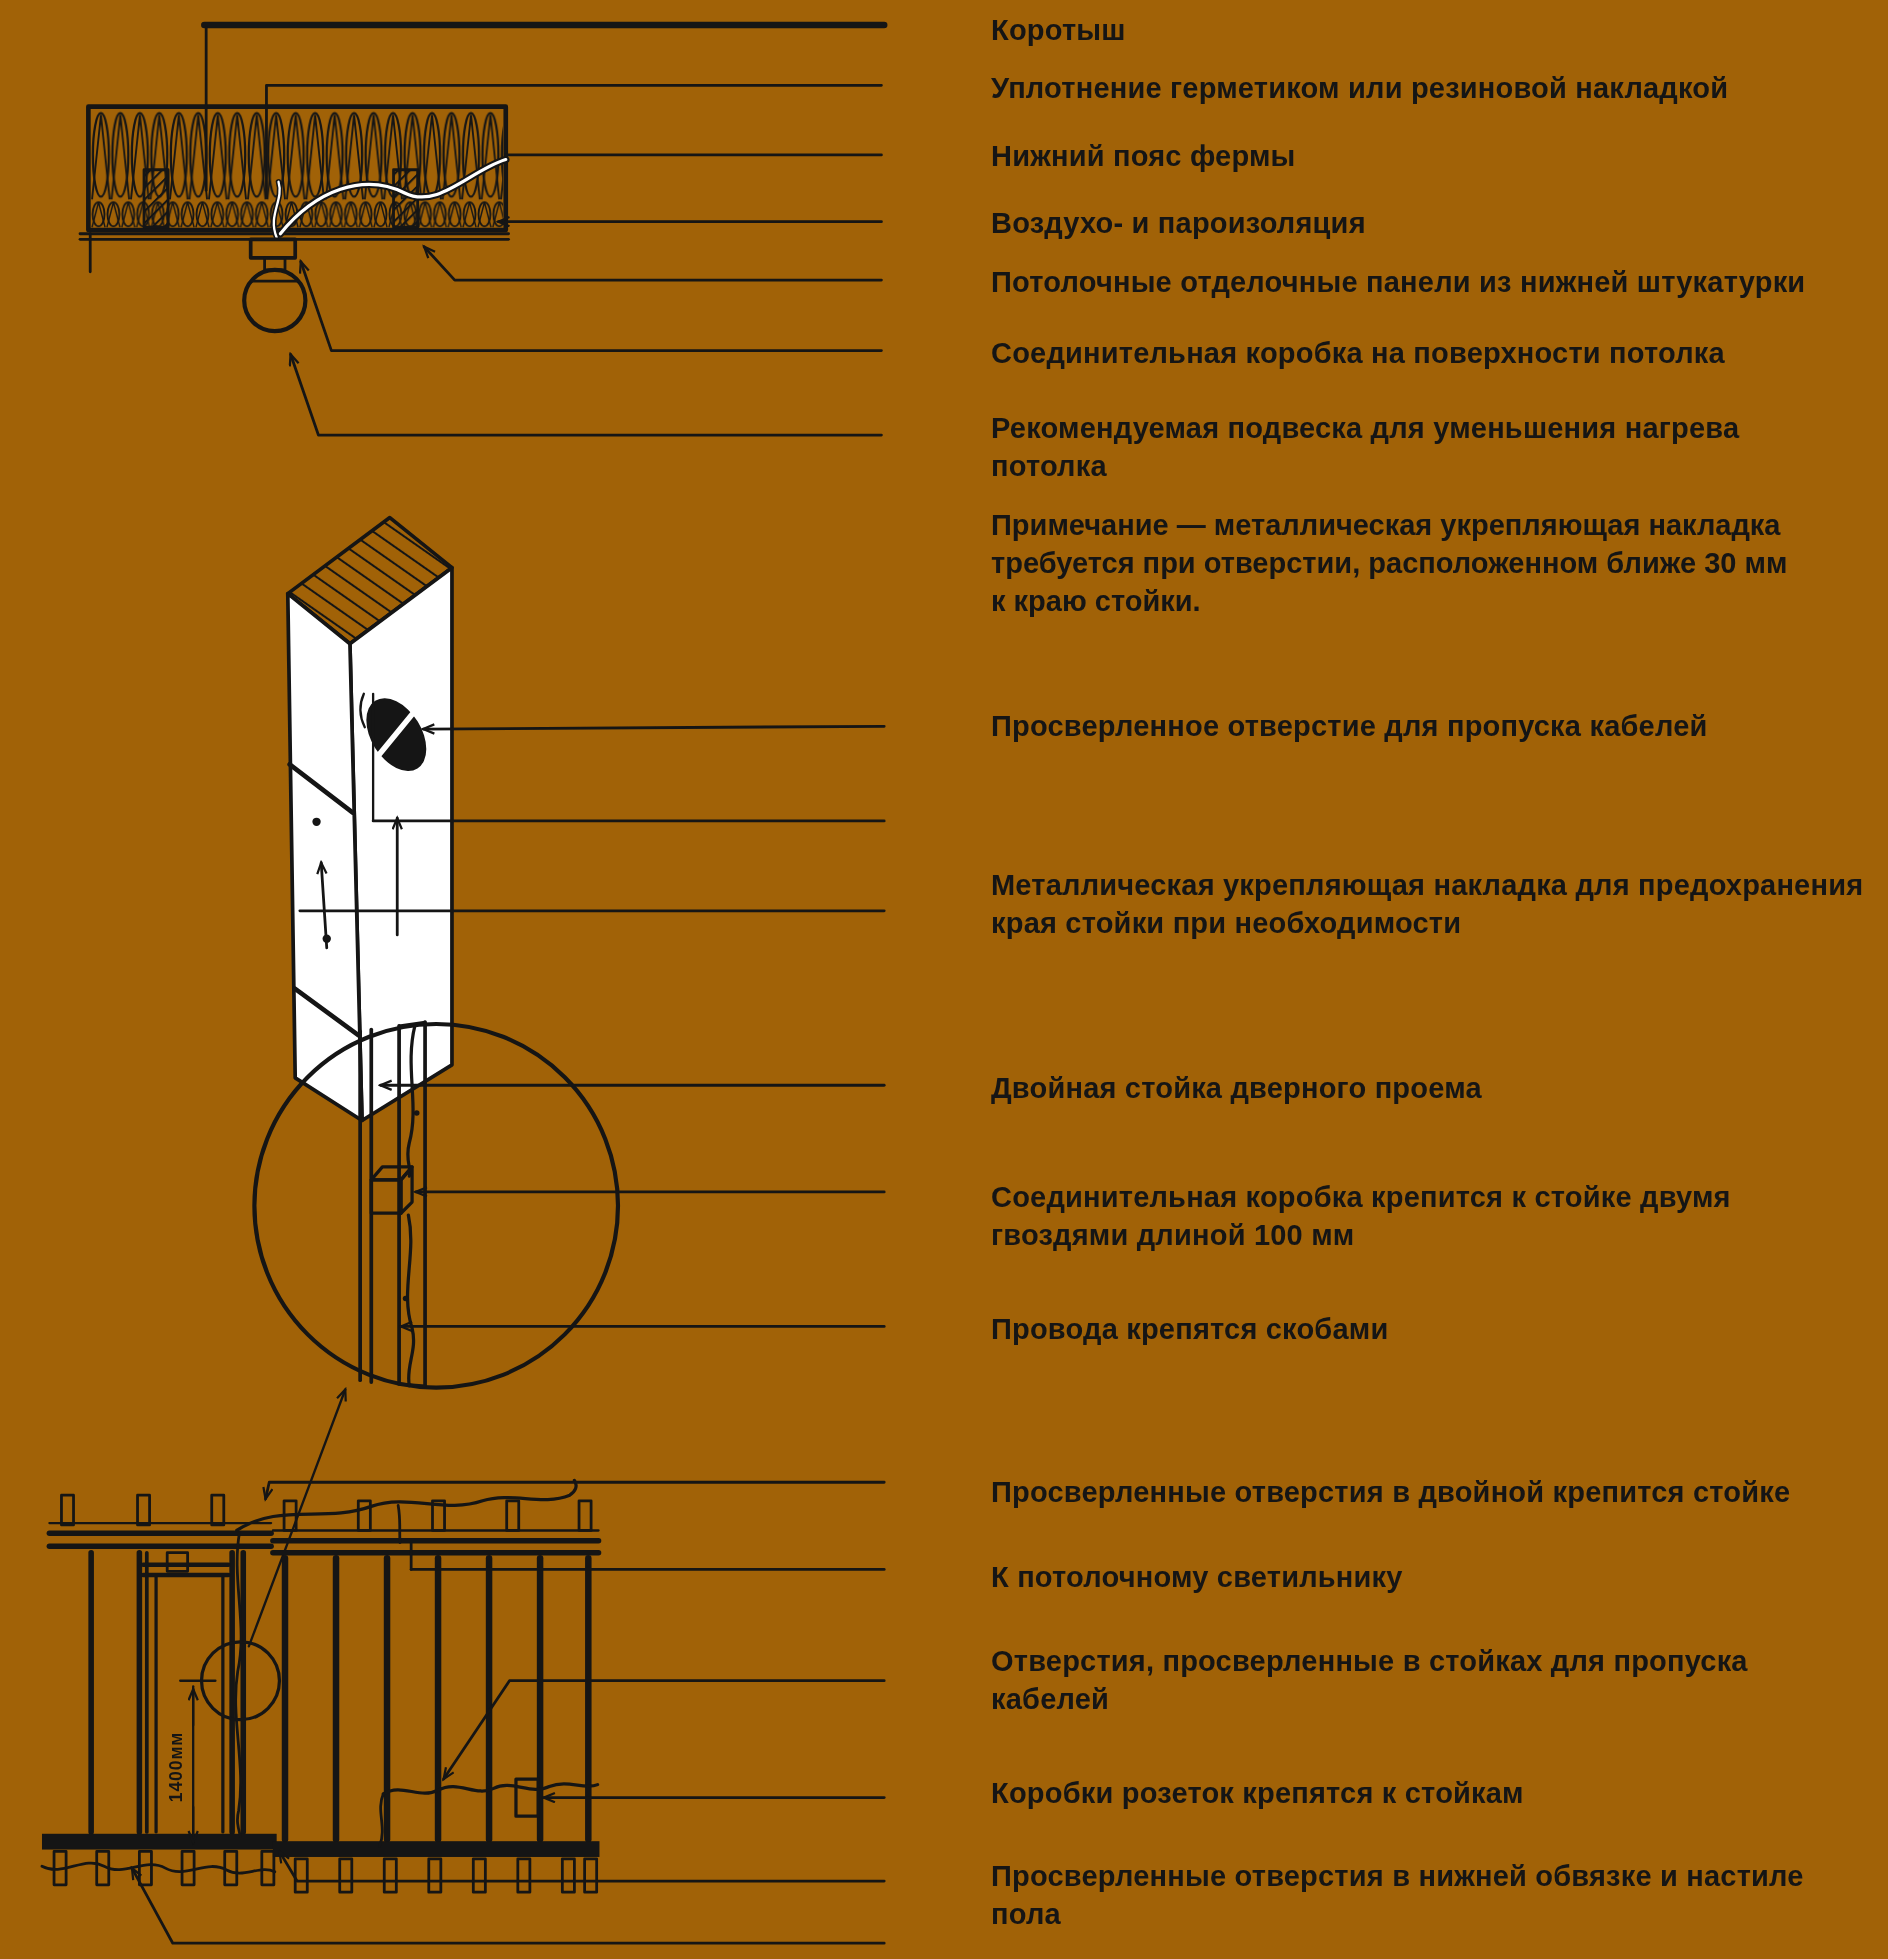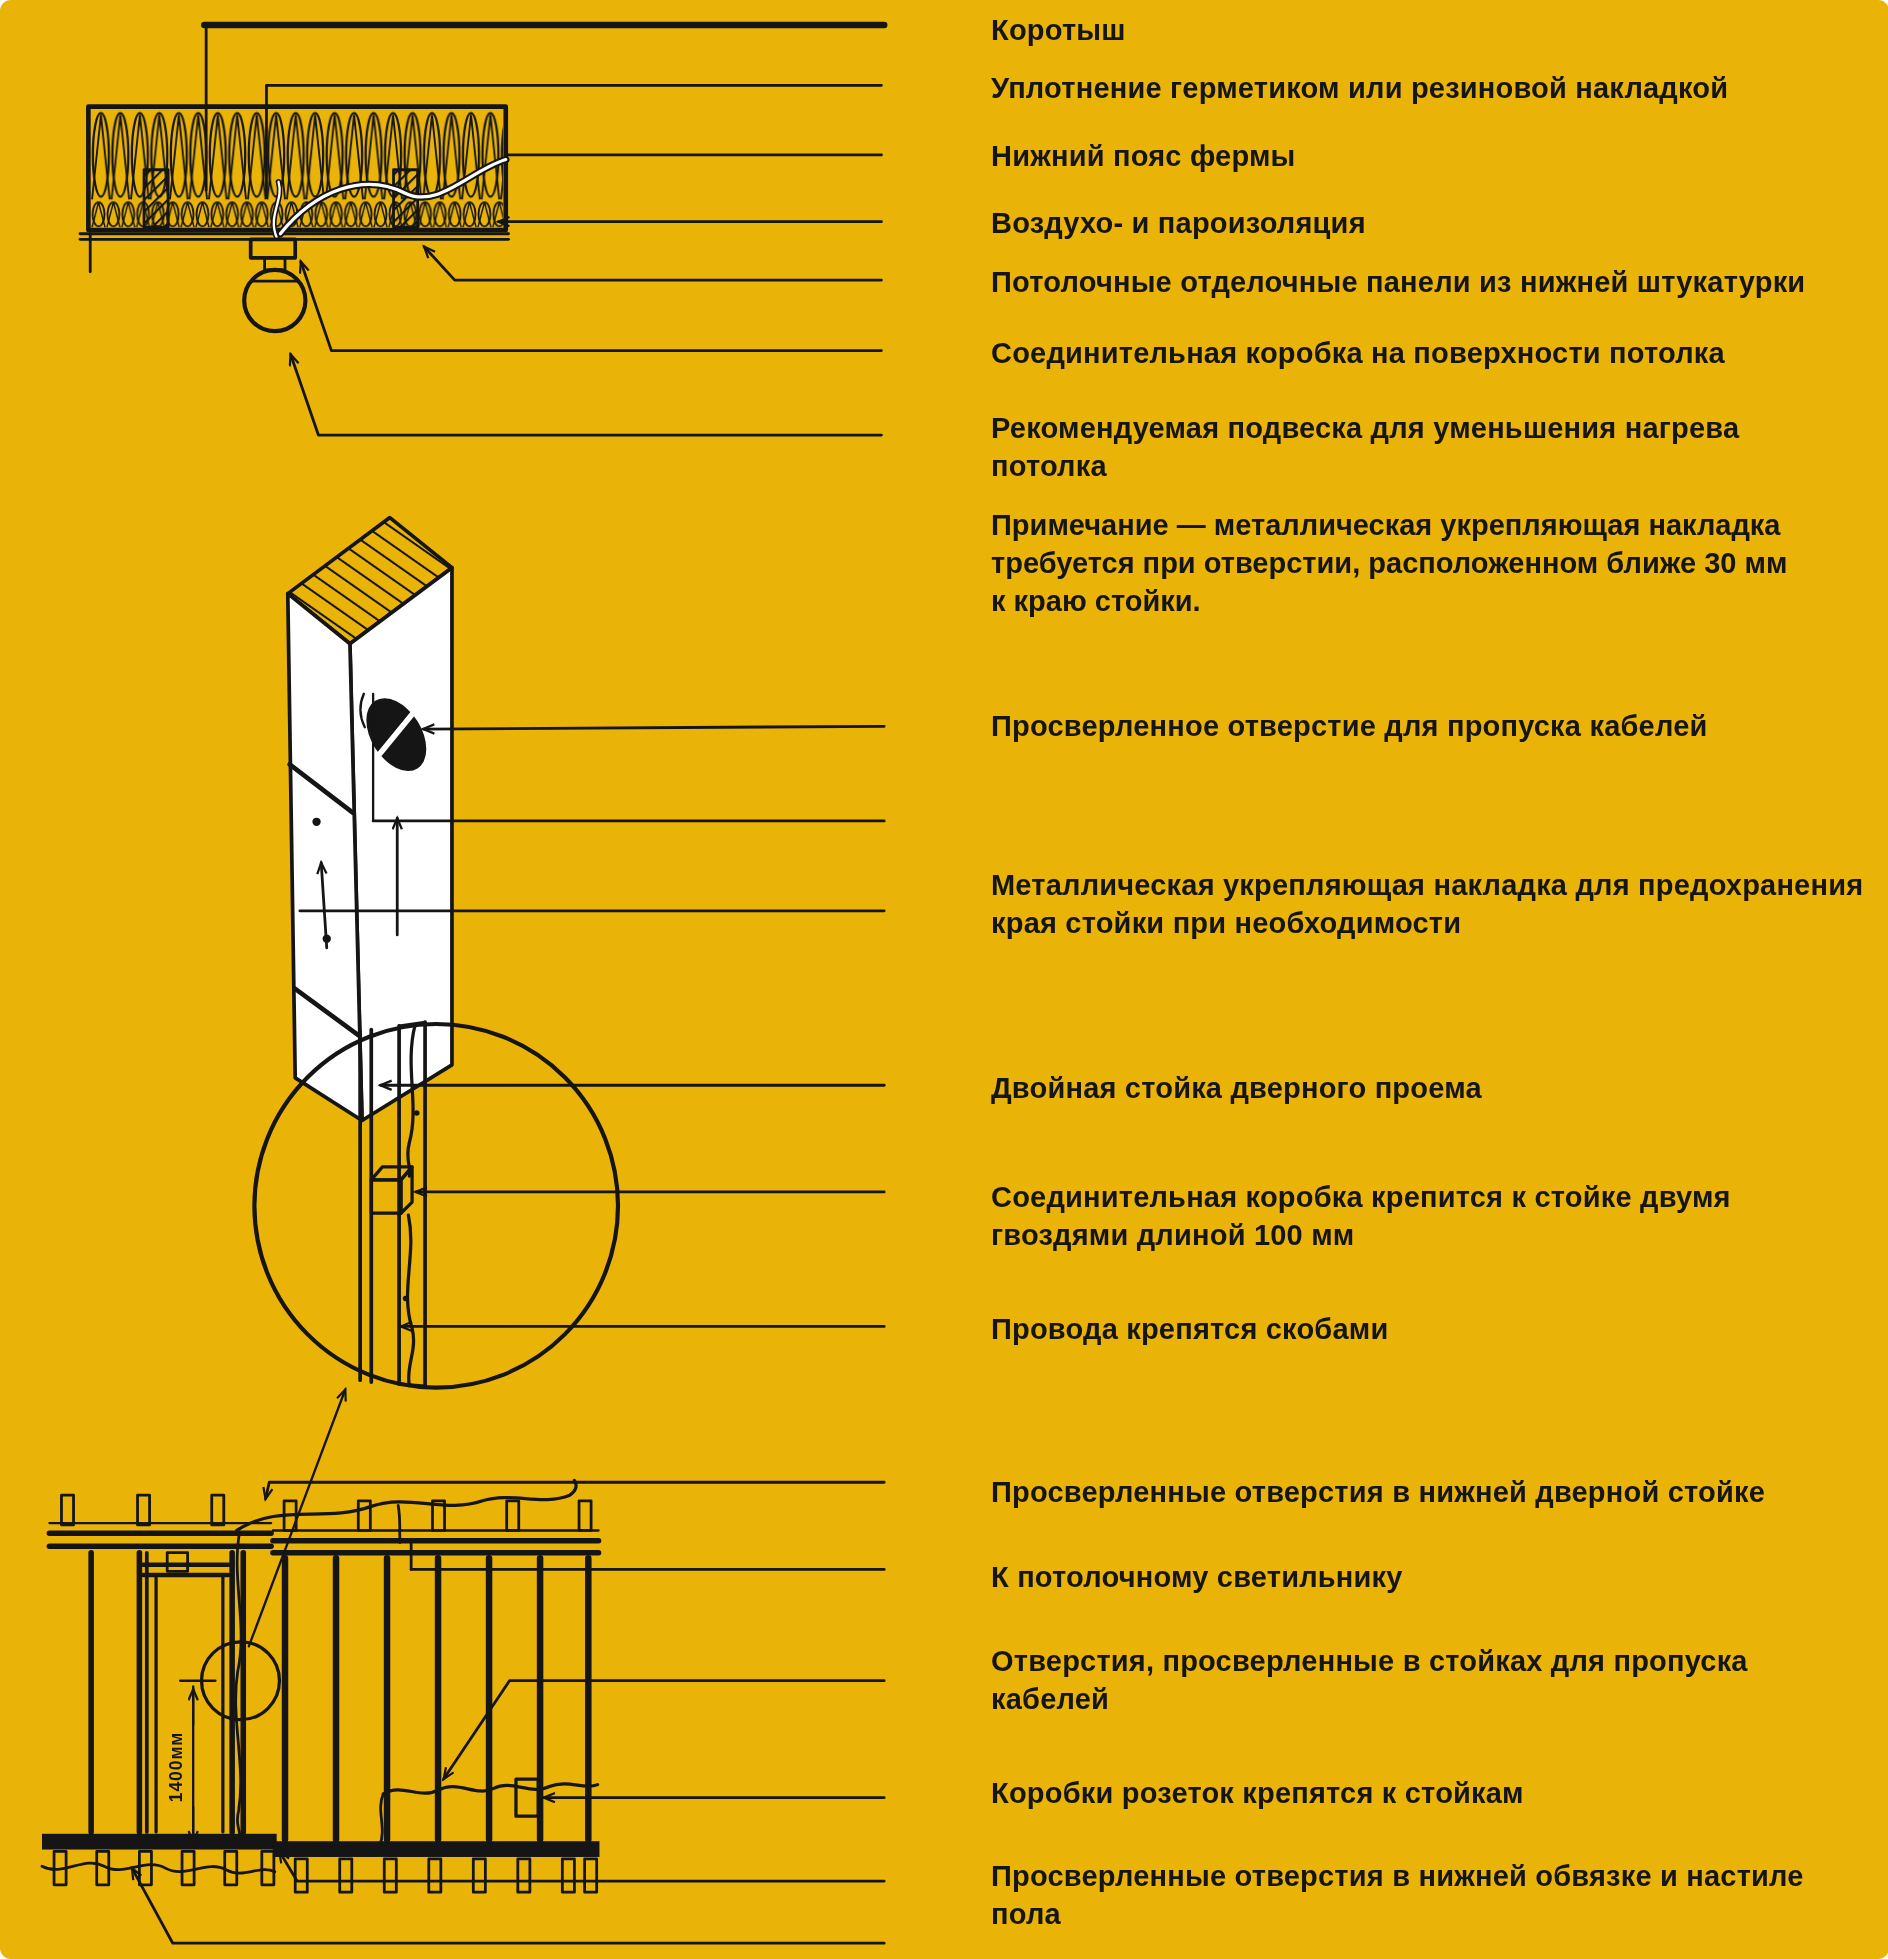--- a/index.html
+++ b/index.html
@@ -1,18 +1,18 @@
 <!DOCTYPE html>
 <html style="font-size:15px"><head>
 <meta charset="utf-8">
 <style>
   html,body{margin:0;padding:0;background:#fff;}
   #page{
-    position:relative;width:1889px;height:1959px;background:#eab308;
-    font-family:"Liberation Sans", sans-serif;color:#151515;overflow:hidden;border-radius:11px;
+    position:relative;width:1889px;height:1959px;background:#a16207;
+    font-family:"Liberation Sans", sans-serif;color:#151515;overflow:hidden;
   }
   #art{position:absolute;left:0;top:0;}
   .co{
     position:absolute;left:991px;width:890px;
     font-size:29px;line-height:38px;font-weight:600;
     white-space:pre-line;color:#151515;letter-spacing:0.2px;
   }
   .note{
     position:absolute;left:991px;top:506px;width:932px;
     font-size:29px;line-height:38px;font-weight:600;white-space:normal;
@@ -230,21 +230,21 @@
 требуется при отверстии, расположенном ближе 30 мм
 к краю стойки.</span></div>
 
   <div class="co" style="top:707px">Просверленное отверстие для пропуска кабелей</div>
   <div class="co" style="top:866px">Металлическая укрепляющая накладка для предохранения
 края стойки при необходимости</div>
   <div class="co" style="top:1069px">Двойная стойка дверного проема</div>
   <div class="co" style="top:1178px">Соединительная коробка крепится к стойке двумя
 гвоздями длиной 100 мм</div>
   <div class="co" style="top:1310px">Провода крепятся скобами</div>
-  <div class="co" style="top:1473px">Просверленные отверстия в нижней дверной стойке</div>
+  <div class="co" style="top:1473px">Просверленные отверстия в двойной крепится стойке</div>
   <div class="co" style="top:1558px">К потолочному светильнику</div>
   <div class="co" style="top:1642px">Отверстия, просверленные в стойках для пропуска
 кабелей</div>
   <div class="co" style="top:1774px">Коробки розеток крепятся к стойкам</div>
   <div class="co" style="top:1857px">Просверленные отверстия в нижней обвязке и настиле пола</div>
 
   <div class="dim">1400мм</div>
 </div>
 
 

